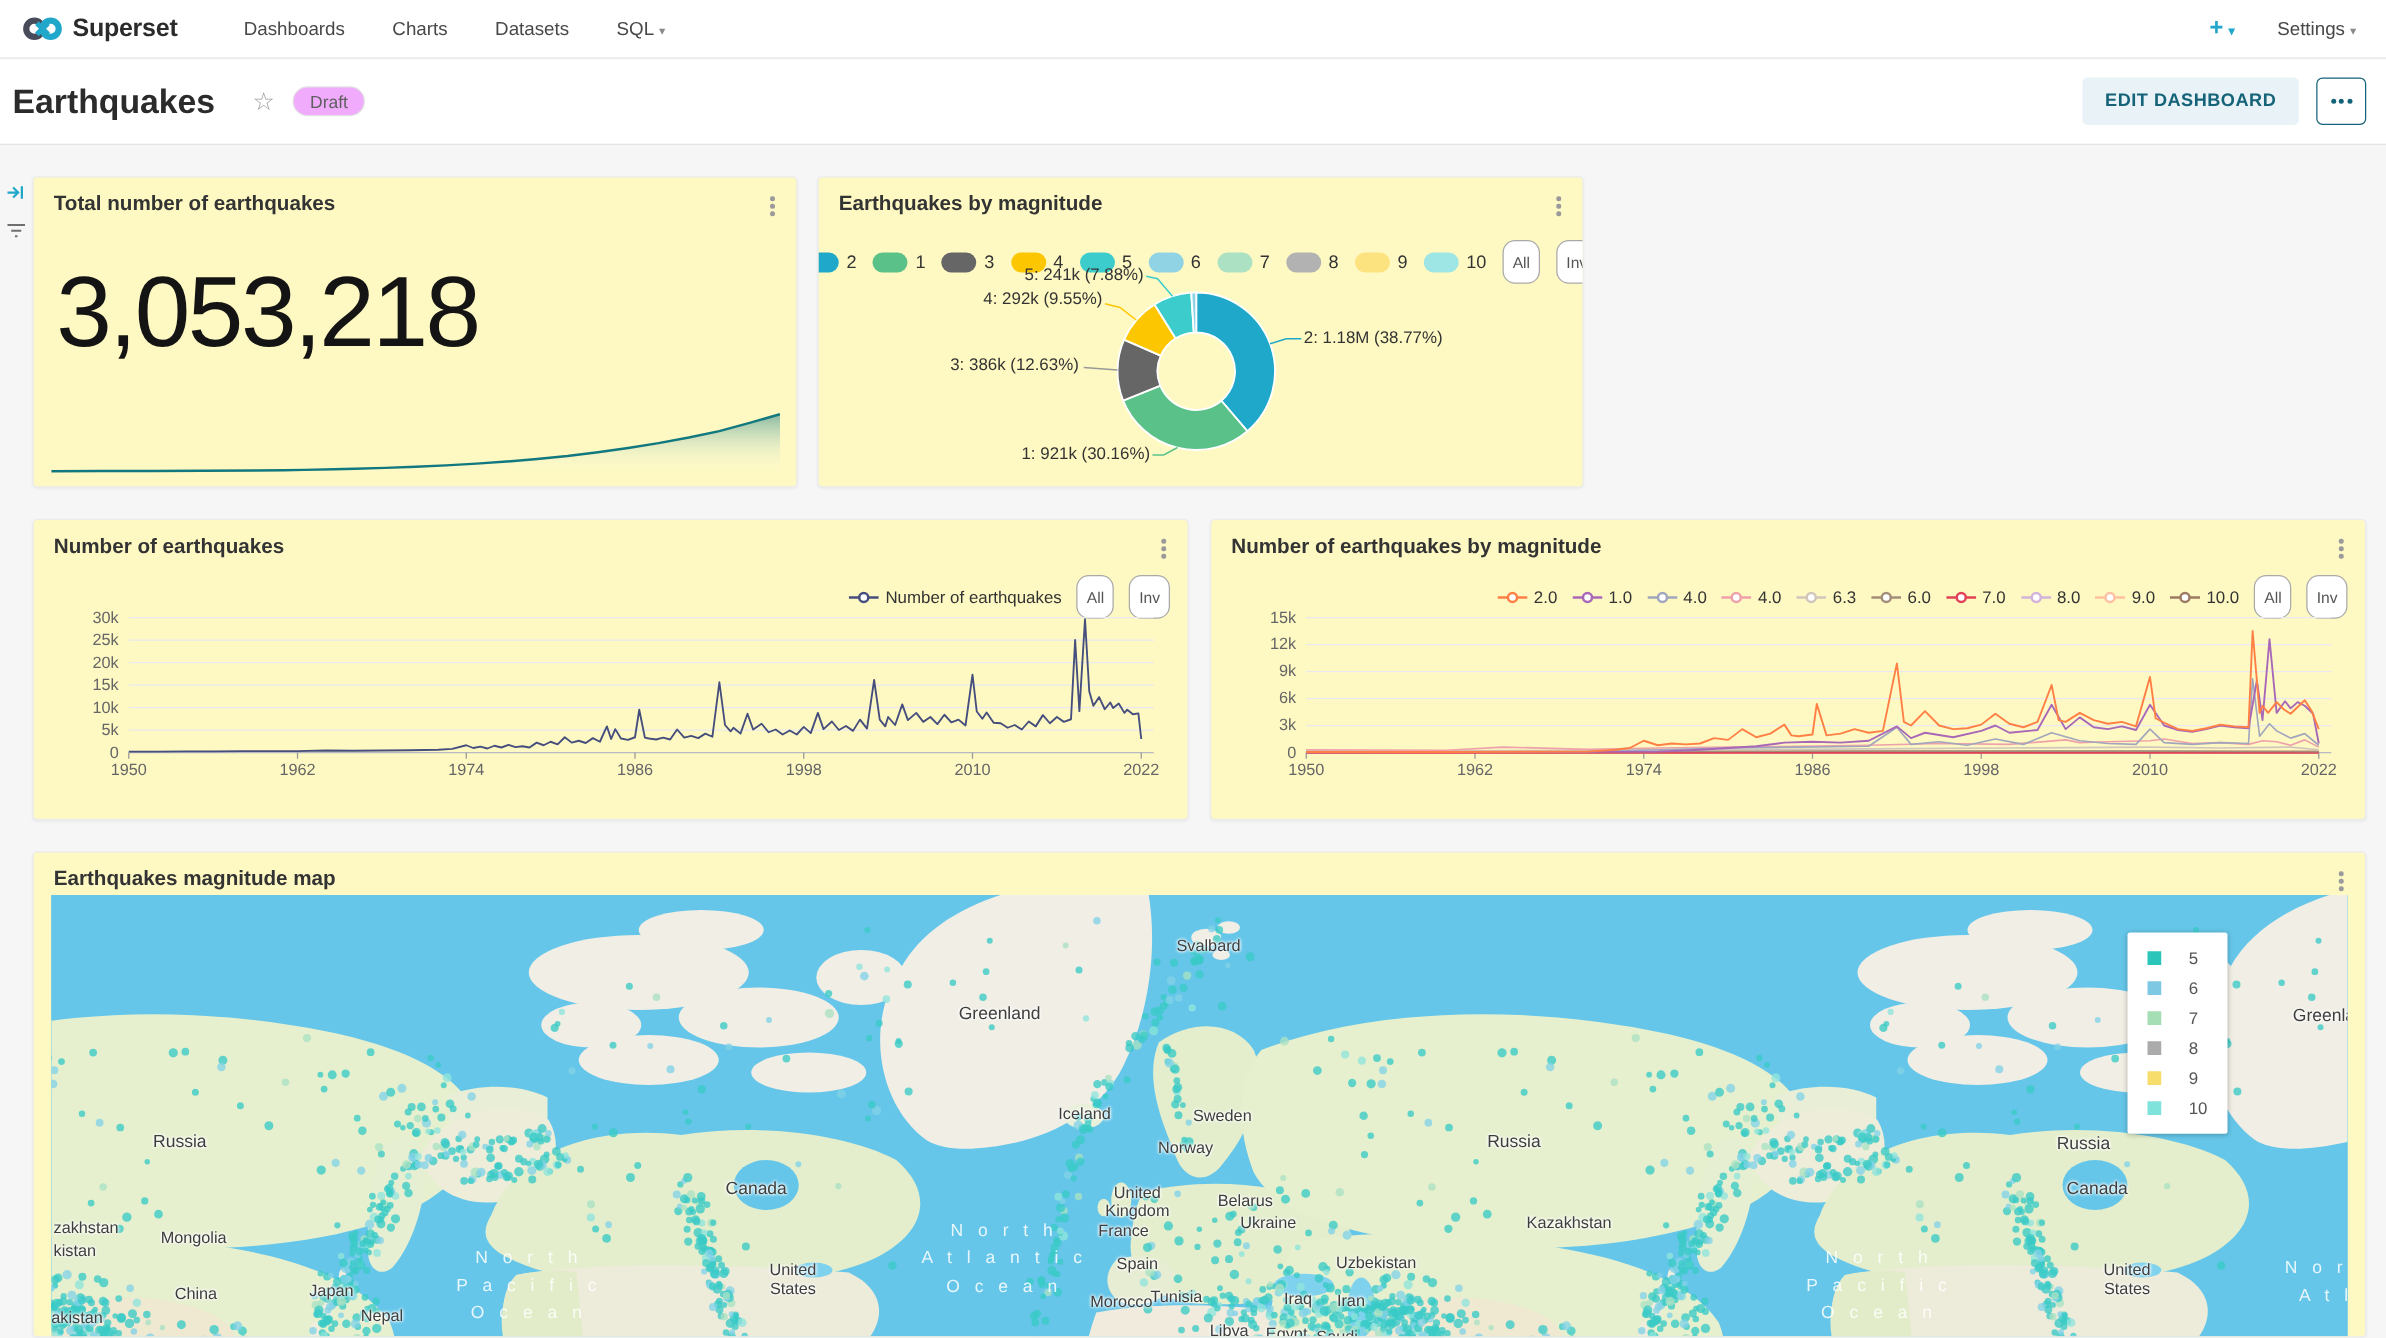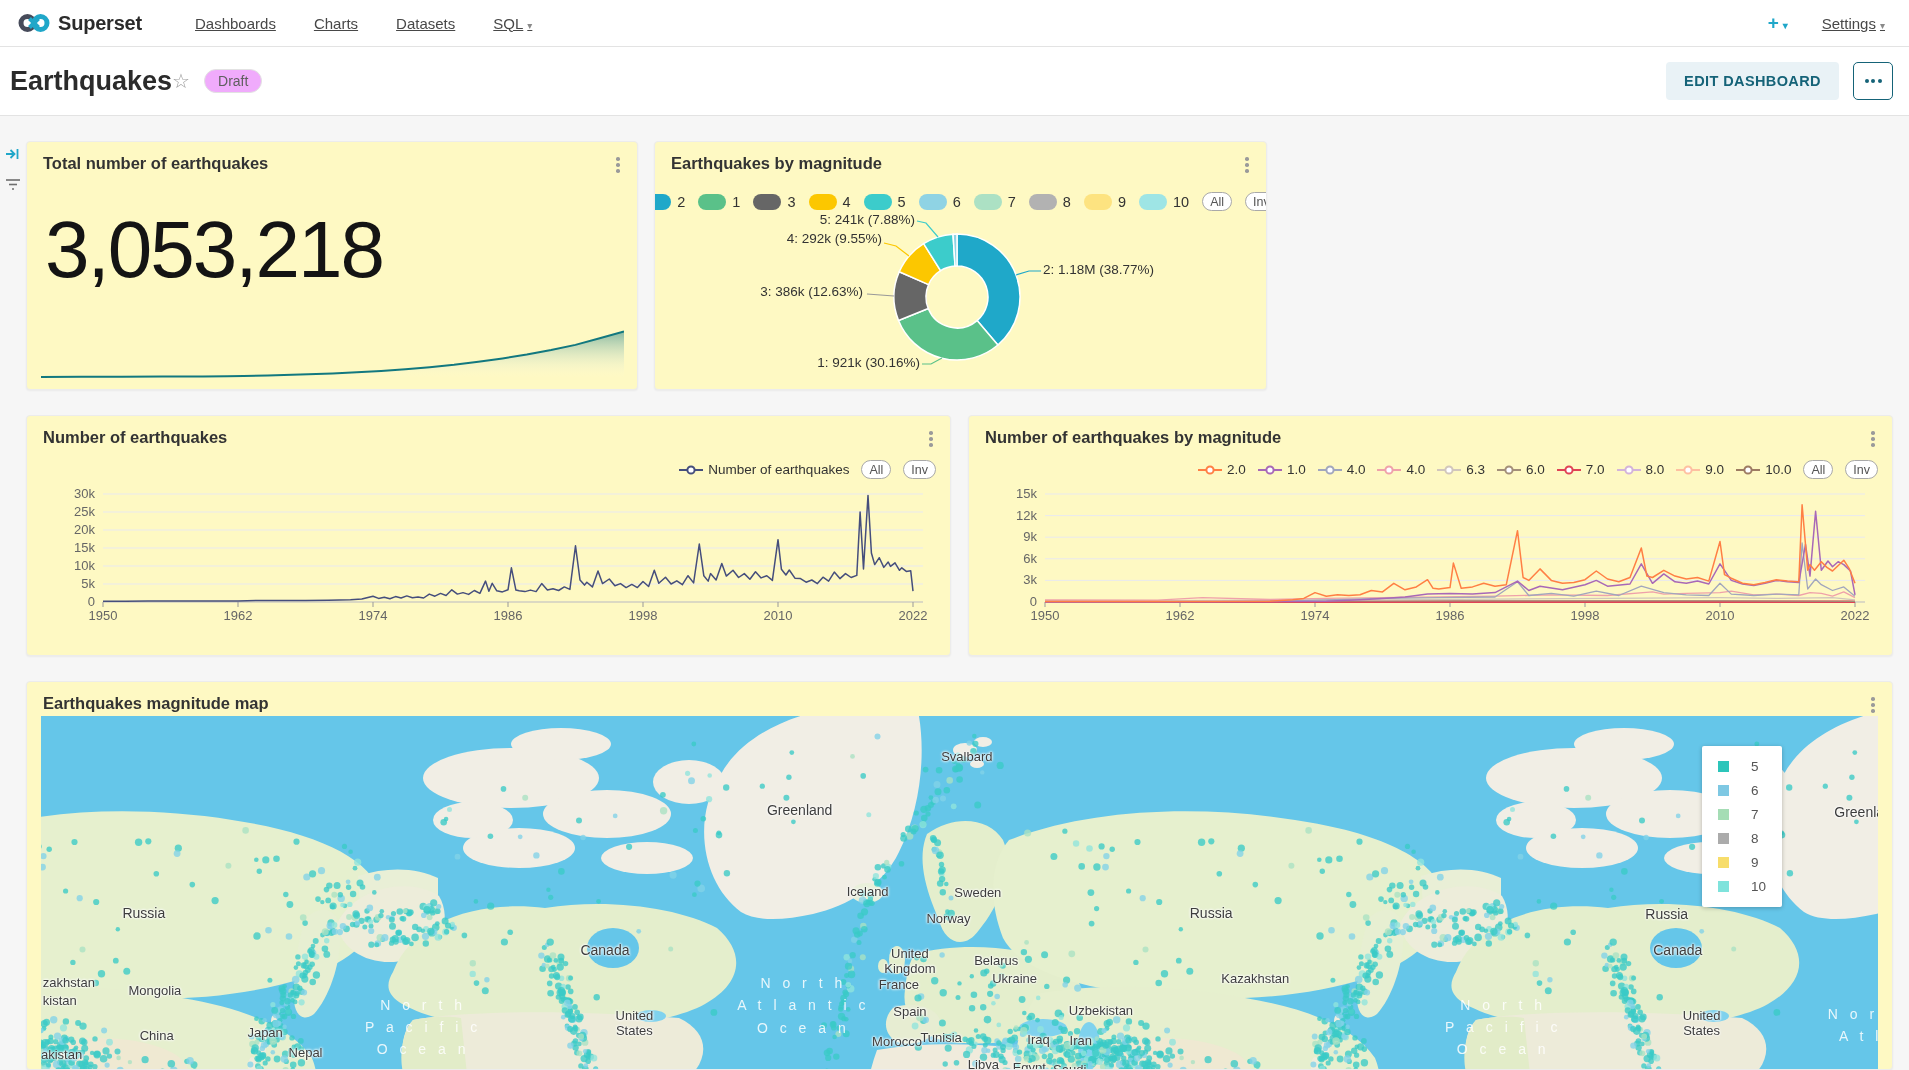--- a/index.html
+++ b/index.html
@@ -5,30 +5,30 @@
   * { margin:0; padding:0; box-sizing:border-box; }
   html,body { width:1909px; height:1070px; overflow:hidden; background:#F6F6F6;
     font-family:"Liberation Sans", sans-serif; color:#333; }
   .page { position:relative; width:1909px; height:1070px; }
 
   
   .topnav { position:absolute; left:0; top:0; width:100%; height:47px; background:#fff;
     border-bottom:1px solid #E3E3E3; display:flex; align-items:center; padding:0 24px 0 18px; z-index:20;}
   .brand { display:flex; align-items:center; gap:8px; margin-right:34px; }
   .brand-name { font-size:20px; font-weight:bold; color:#2b2b2b; letter-spacing:-0.2px;}
-  .navitem { font-size:15px; color:#484848; margin:0 19px; cursor:pointer;text-decoration:underline; }
+  .navitem { font-size:15px; color:#484848; margin:0 19px; cursor:pointer; }
   .caret { font-size:10px; color:#8a8a8a; margin-left:4px; }
   .nav-right { margin-left:auto; display:flex; align-items:center; gap:34px; }
   .plus { color:#20A7C9; font-size:19px; font-weight:bold; }
   .plus .caret{ color:#20A7C9; }
 
   
   .dheader { position:absolute; left:0; top:47px; width:100%; height:69px; background:#fff;
     border-bottom:1px solid #E3E3E3; display:flex; align-items:center; padding:0 16px 0 10px; z-index:19;}
-  .dtitle { font-size:27px; font-weight:bold; color:#2b2b2b; margin-right:0;}
+  .dtitle { font-size:27px; font-weight:bold; color:#2b2b2b; margin-right:30px;}
   .star { font-size:20px; color:#9e9e9e; margin-right:14px; }
   .badge { background:#f0abfc; border:1px solid #E2E2E2; border-radius:12px; padding:3px 13px;
     font-size:14px; color:#5f5f5f; }
   .hdr-right { margin-left:auto; display:flex; align-items:center; gap:14px; }
   .edit-btn { background:#E9F2F6; color:#156378; font-weight:bold; font-size:14.5px;
     letter-spacing:0.4px; border:none; border-radius:4px; padding:11px 18px; cursor:pointer;}
   .more-btn { width:40px; height:38px; background:#fff; border:1.5px solid #156378; border-radius:5px;
     color:#156378; display:flex; align-items:center; justify-content:center; gap:2.5px; cursor:pointer;}
   .more-btn i { width:4px; height:4px; border-radius:50%; background:#156378; }
 
@@ -39,21 +39,21 @@
   .card { position:absolute; background:#fef9c3; border:1px solid #ECECEC; border-radius:4px;
     box-shadow:0 1px 2px rgba(0,0,0,0.05); overflow:hidden; }
   .card-title { position:absolute; left:16px; top:12px; font-size:16.5px; font-weight:bold; color:#333; }
   .kebab { position:absolute; right:10px; top:12px; width:18px; height:22px; display:flex;
     flex-direction:column; align-items:center; justify-content:center; gap:2.5px; cursor:pointer;}
   .kebab i { width:3.5px; height:3.5px; border-radius:50%; background:#9a9a9a; }
 
   .bignum { position:absolute; left:18px; top:62px; font-size:80px; letter-spacing:-2px; color:#141414; }
 
   .pill { display:inline-flex; align-items:center; justify-content:center; border:1px solid #a9a9a9;
-    border-radius:10px; padding:0 7px; height:19px; font-size:12.5px; color:#555; background:#fff; cursor:pointer;text-align:right;}
+    border-radius:10px; padding:0 7px; height:35px; font-size:12.5px; color:#555; background:#fff; cursor:pointer;text-align:right;}
 
   .donut-legend { position:absolute; left:0; right:0; top:50px; display:flex; justify-content:center;
     align-items:center; gap:13px; }
   .dleg-item { display:flex; align-items:center; gap:6px; font-size:14.5px; color:#333; cursor:pointer;}
   .dleg-swatch { width:28px; height:16px; border-radius:8px; }
 
   .line-legend { position:absolute; right:14px; top:44px; display:flex; align-items:center; gap:12px; }
   .lleg-item { display:flex; align-items:center; gap:5px; font-size:13.5px; color:#333; cursor:pointer;}
 
   .axis-text { font-size:13px; fill:#666; }

